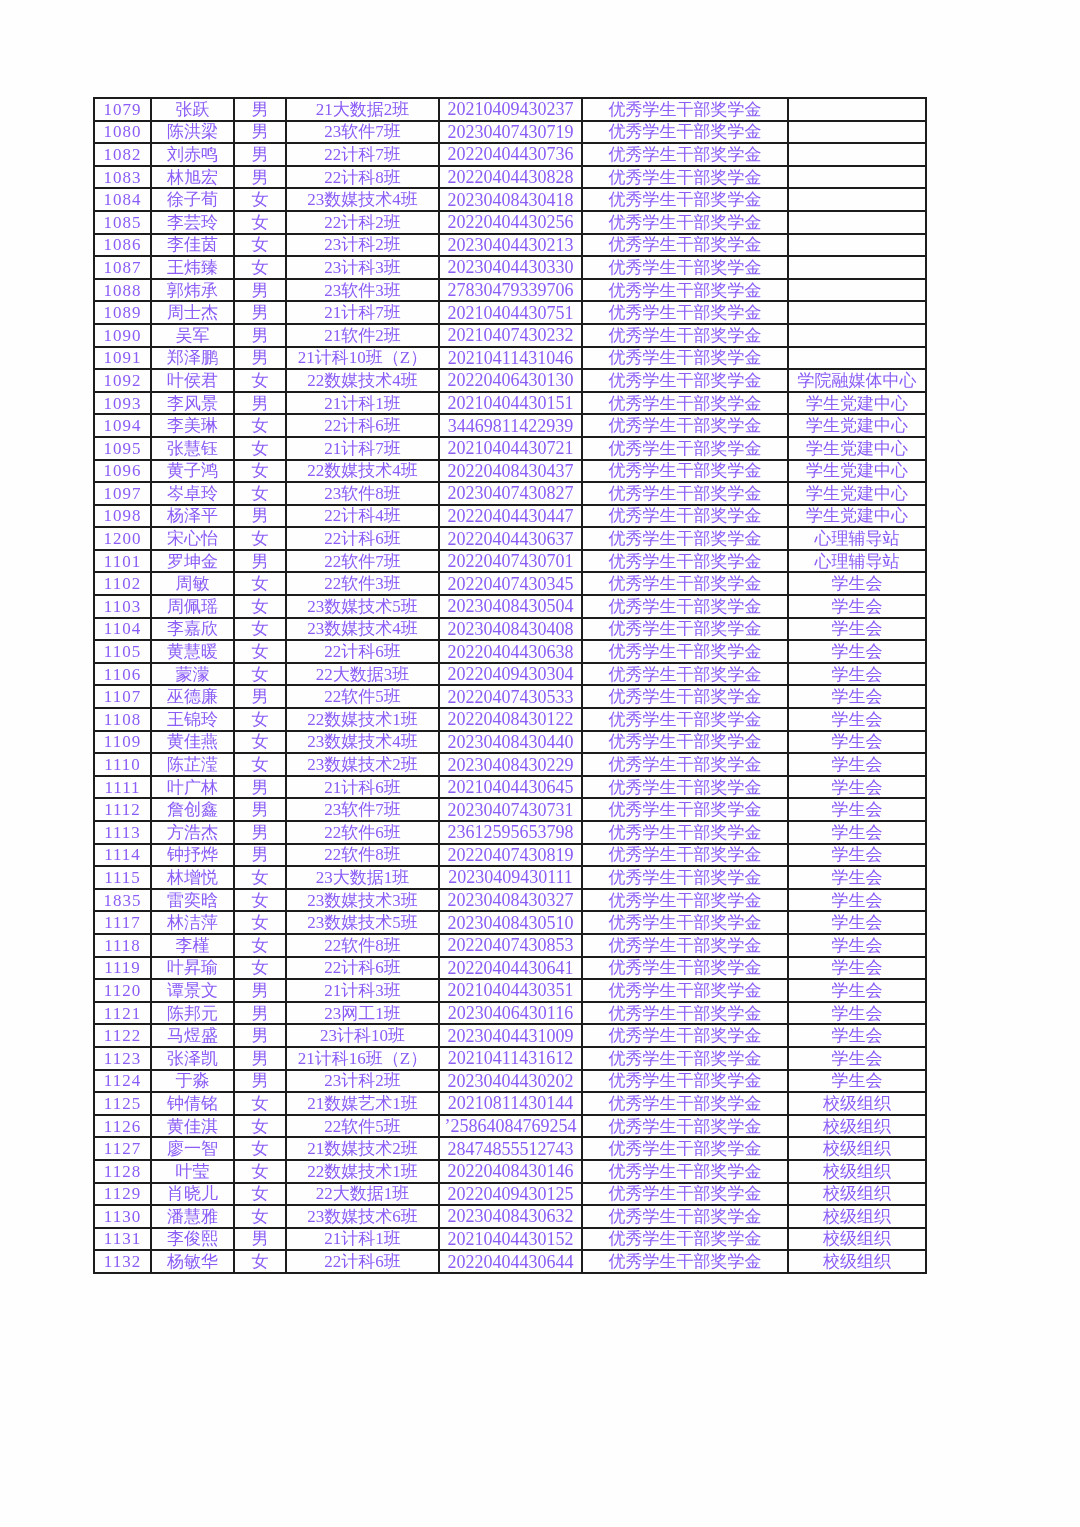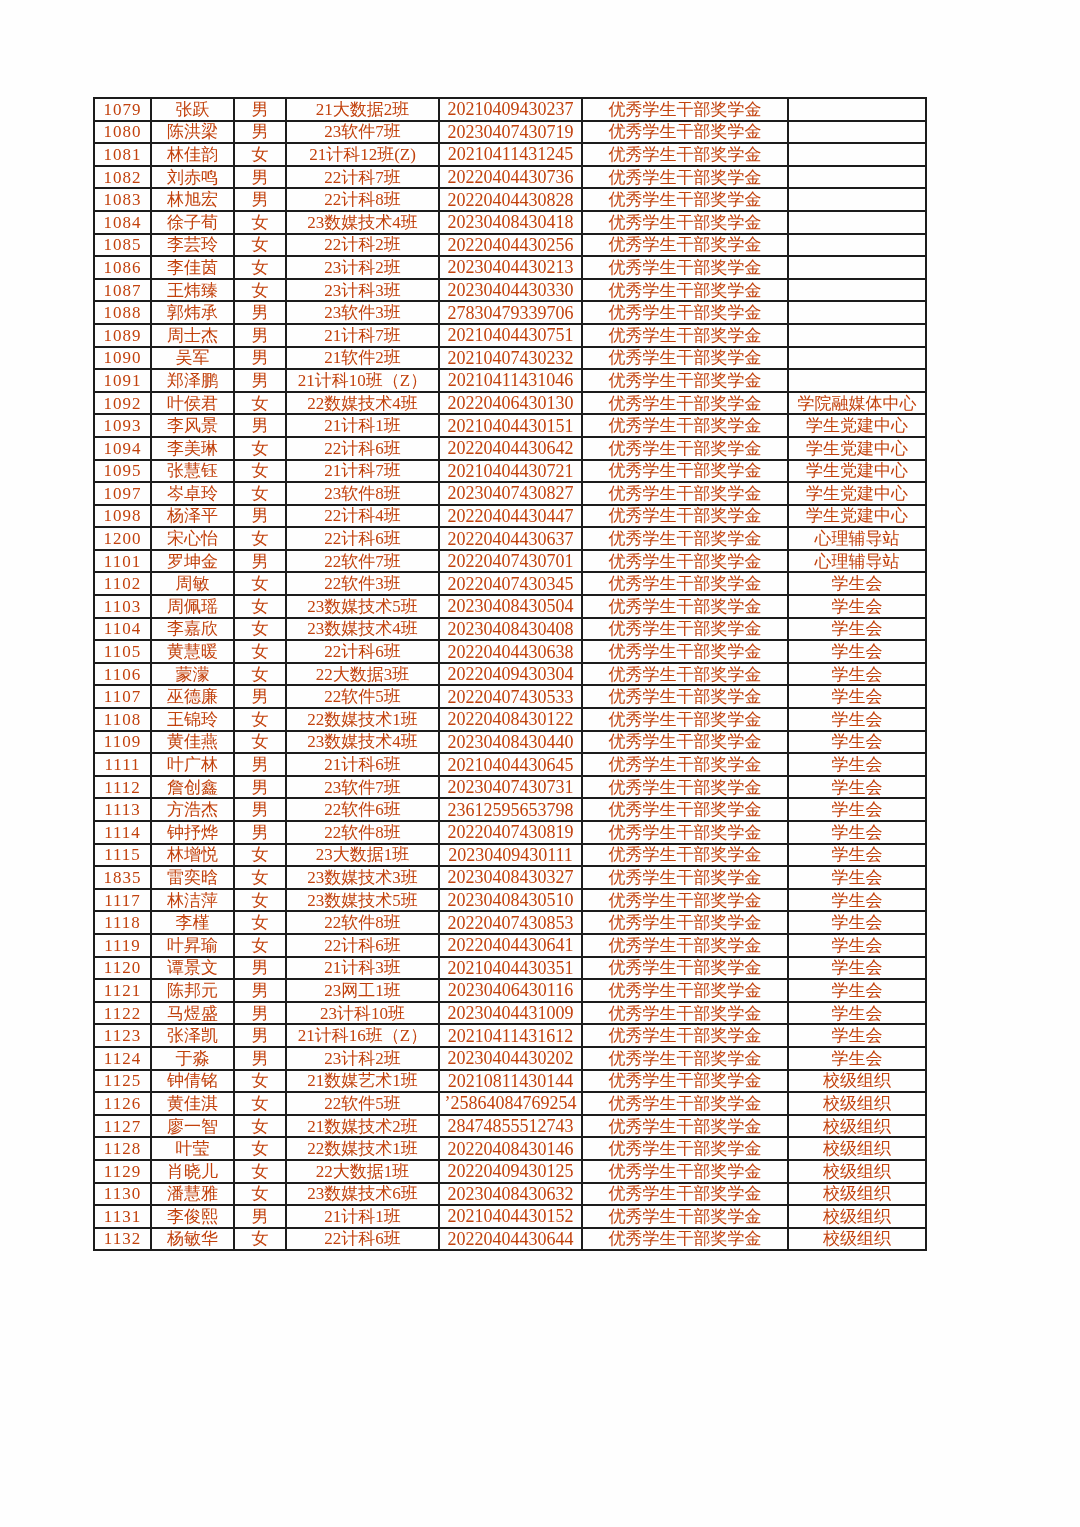--- a/index.html
+++ b/index.html
@@ -16,21 +16,21 @@
   }
   table.sheet {
     position: absolute;
     left: 93px;
     top: 97px;
     width: 832px;
     border-collapse: collapse;
     table-layout: fixed;
     font-family: "Liberation Serif", "DejaVu Serif", serif;
     font-size: 17px;
-    color: #c2410c;
+    color: #8b5cf6;
     filter: blur(0.3px);
   }
   table.sheet td {
     border: 2px solid #1c1c1c;
     height: 20.6px;
     padding: 0 2px;
     text-align: center;
     vertical-align: middle;
     white-space: nowrap;
     overflow: hidden;
@@ -66,29 +66,20 @@
         <tr>
           <td class="c-no">1080</td>
           <td class="c-name">陈洪梁</td>
           <td class="c-gender">男</td>
           <td class="c-class">23软件7班</td>
           <td class="c-sid">20230407430719</td>
           <td class="c-award">优秀学生干部奖学金</td>
           <td class="c-org"></td>
         </tr>
         <tr>
-          <td class="c-no">1081</td>
-          <td class="c-name">林佳韵</td>
-          <td class="c-gender">女</td>
-          <td class="c-class">21计科12班(Z)</td>
-          <td class="c-sid">20210411431245</td>
-          <td class="c-award">优秀学生干部奖学金</td>
-          <td class="c-org"></td>
-        </tr>
-        <tr>
           <td class="c-no">1082</td>
           <td class="c-name">刘赤鸣</td>
           <td class="c-gender">男</td>
           <td class="c-class">22计科7班</td>
           <td class="c-sid">20220404430736</td>
           <td class="c-award">优秀学生干部奖学金</td>
           <td class="c-org"></td>
         </tr>
         <tr>
           <td class="c-no">1083</td>
@@ -187,34 +178,43 @@
           <td class="c-class">21计科1班</td>
           <td class="c-sid">20210404430151</td>
           <td class="c-award">优秀学生干部奖学金</td>
           <td class="c-org">学生党建中心</td>
         </tr>
         <tr>
           <td class="c-no">1094</td>
           <td class="c-name">李美琳</td>
           <td class="c-gender">女</td>
           <td class="c-class">22计科6班</td>
-          <td class="c-sid">20220404430642</td>
+          <td class="c-sid">34469811422939</td>
           <td class="c-award">优秀学生干部奖学金</td>
           <td class="c-org">学生党建中心</td>
         </tr>
         <tr>
           <td class="c-no">1095</td>
           <td class="c-name">张慧钰</td>
           <td class="c-gender">女</td>
           <td class="c-class">21计科7班</td>
           <td class="c-sid">20210404430721</td>
           <td class="c-award">优秀学生干部奖学金</td>
           <td class="c-org">学生党建中心</td>
         </tr>
         <tr>
+          <td class="c-no">1096</td>
+          <td class="c-name">黄子鸿</td>
+          <td class="c-gender">女</td>
+          <td class="c-class">22数媒技术4班</td>
+          <td class="c-sid">20220408430437</td>
+          <td class="c-award">优秀学生干部奖学金</td>
+          <td class="c-org">学生党建中心</td>
+        </tr>
+        <tr>
           <td class="c-no">1097</td>
           <td class="c-name">岑卓玲</td>
           <td class="c-gender">女</td>
           <td class="c-class">23软件8班</td>
           <td class="c-sid">20230407430827</td>
           <td class="c-award">优秀学生干部奖学金</td>
           <td class="c-org">学生党建中心</td>
         </tr>
         <tr>
           <td class="c-no">1098</td>
@@ -305,20 +305,29 @@
           <td class="c-sid">20220408430122</td>
           <td class="c-award">优秀学生干部奖学金</td>
           <td class="c-org">学生会</td>
         </tr>
         <tr>
           <td class="c-no">1109</td>
           <td class="c-name">黄佳燕</td>
           <td class="c-gender">女</td>
           <td class="c-class">23数媒技术4班</td>
           <td class="c-sid">20230408430440</td>
+          <td class="c-award">优秀学生干部奖学金</td>
+          <td class="c-org">学生会</td>
+        </tr>
+        <tr>
+          <td class="c-no">1110</td>
+          <td class="c-name">陈芷滢</td>
+          <td class="c-gender">女</td>
+          <td class="c-class">23数媒技术2班</td>
+          <td class="c-sid">20230408430229</td>
           <td class="c-award">优秀学生干部奖学金</td>
           <td class="c-org">学生会</td>
         </tr>
         <tr>
           <td class="c-no">1111</td>
           <td class="c-name">叶广林</td>
           <td class="c-gender">男</td>
           <td class="c-class">21计科6班</td>
           <td class="c-sid">20210404430645</td>
           <td class="c-award">优秀学生干部奖学金</td>

